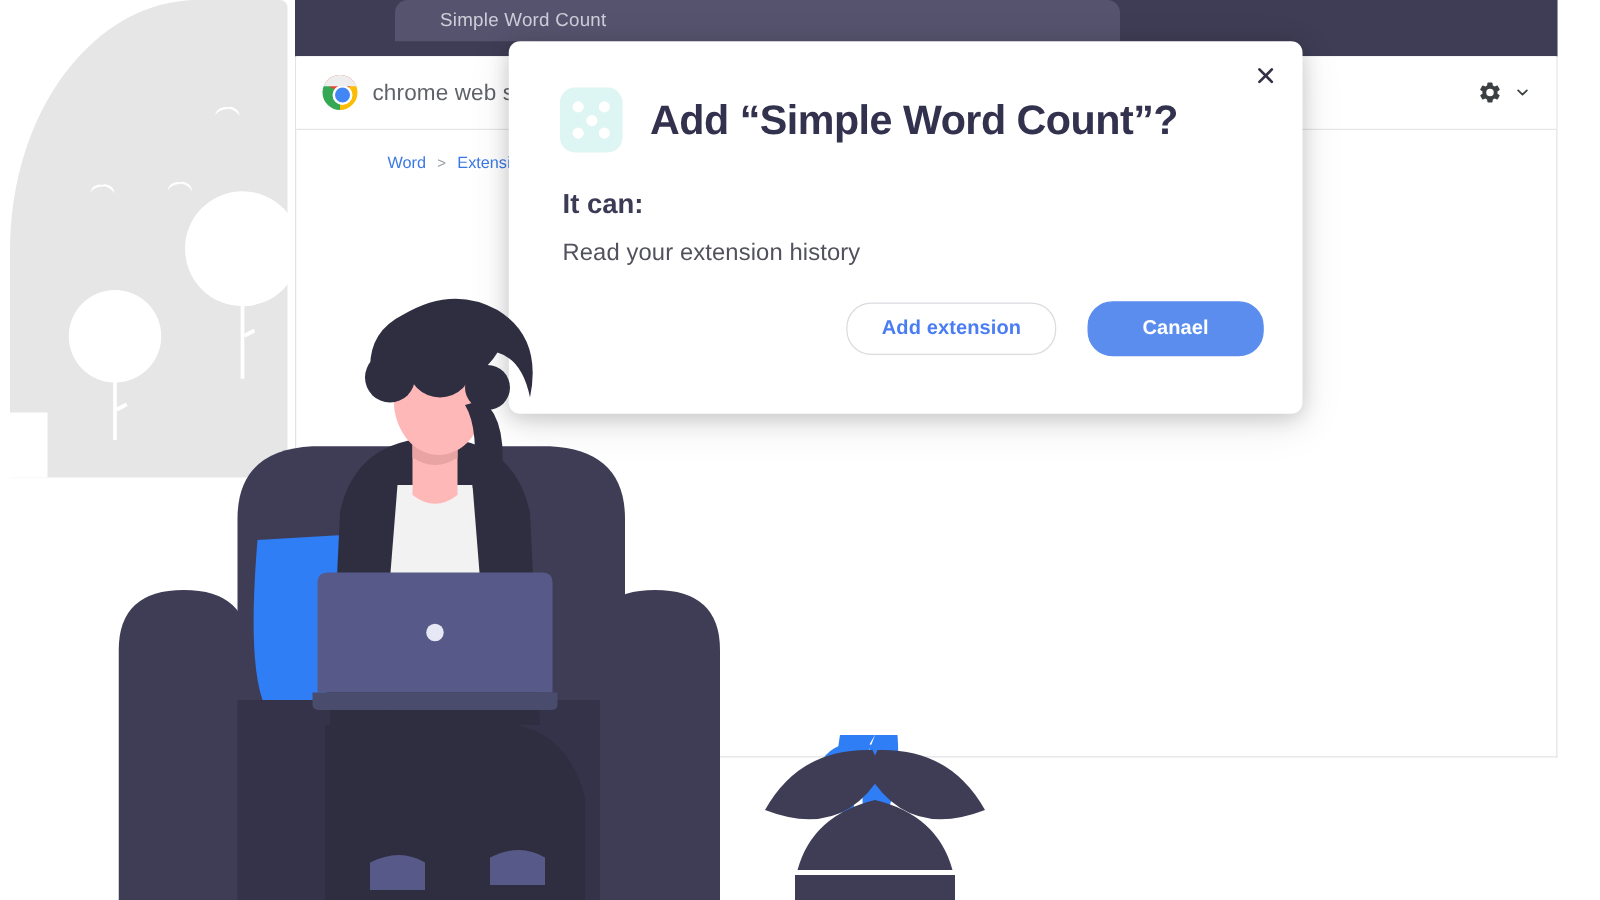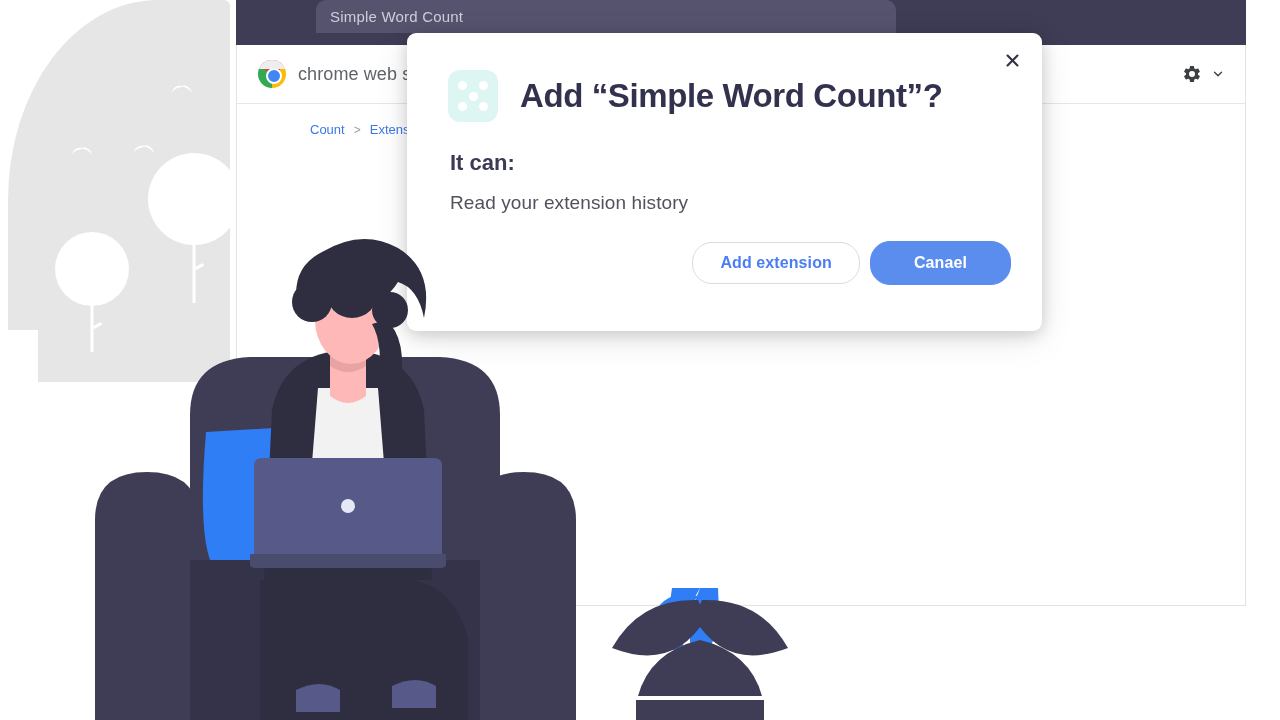--- a/index.html
+++ b/index.html
@@ -49,21 +49,21 @@
   .browser-chrome {
     position: absolute; left: 236px; top: 0; width: 1010px; height: 45px;
     background: #3f3d56;
   }
   .browser-tab {
     position: absolute; left: 80px; top: 0px;
     height: 33px; min-width: 580px;
     background: #56536e;
     border-radius: 10px 10px 0 0;
     display: flex; align-items: center;
-    padding: 0 22px 0 14px;
+    padding: 0 22px 0 36px;
   }
   .browser-tab-title {
     color: #cfcdd9; font-size: 15px; letter-spacing: .2px;
   }
 
   
   .store-header {
     position: absolute; left: 237px; top: 45px; width: 1008px; height: 59px;
     background: #ffffff;
     border-bottom: 1px solid #e6e6e8;
@@ -148,21 +148,21 @@
 
   .dialog-subtitle {
     margin: 28px 0 0 43px;
     font-size: 22px; font-weight: bold; color: #3c3b55;
   }
   .perm-list { margin: 16px 0 0 43px; }
   .perm-item { font-size: 19px; color: #52525e; letter-spacing: .1px; }
 
   .dialog-actions {
     position: absolute; right: 31px; bottom: 46px;
-    display: flex; align-items: center; gap: 10px;
+    display: flex; align-items: center; gap: 25px;
   }
   .btn {
     font-family: "Liberation Sans", sans-serif;
     font-size: 16px; font-weight: bold; letter-spacing: .1px;
     border-radius: 20px; cursor: pointer; white-space: nowrap;
   }
   .btn-secondary {
     background: #ffffff; color: #4a7df3;
     border: 1px solid #dadce0;
     padding: 11px 27px;
@@ -222,21 +222,21 @@
       </span>
       <span class="chevron-icon">
         <svg width="14" height="14" viewBox="0 0 24 24" fill="none" stroke="#3c4043" stroke-width="2.4" stroke-linecap="round" stroke-linejoin="round">
           <polyline points="6 9 12 15 18 9"></polyline>
         </svg>
       </span>
     </div>
   </div>
 
   <div class="breadcrumb">
-    <a href="#">Count</a>
+    <a href="#">Word</a>
     <span class="sep">&gt;</span>
     <a href="#">Extensions</a>
   </div>
 
   <div class="dialog">
     <button class="dialog-close">
       <svg width="17" height="17" viewBox="0 0 24 24" fill="none" stroke="#333146" stroke-width="3" stroke-linecap="round">
         <line x1="5" y1="5" x2="19" y2="19"></line>
         <line x1="19" y1="5" x2="5" y2="19"></line>
       </svg>

